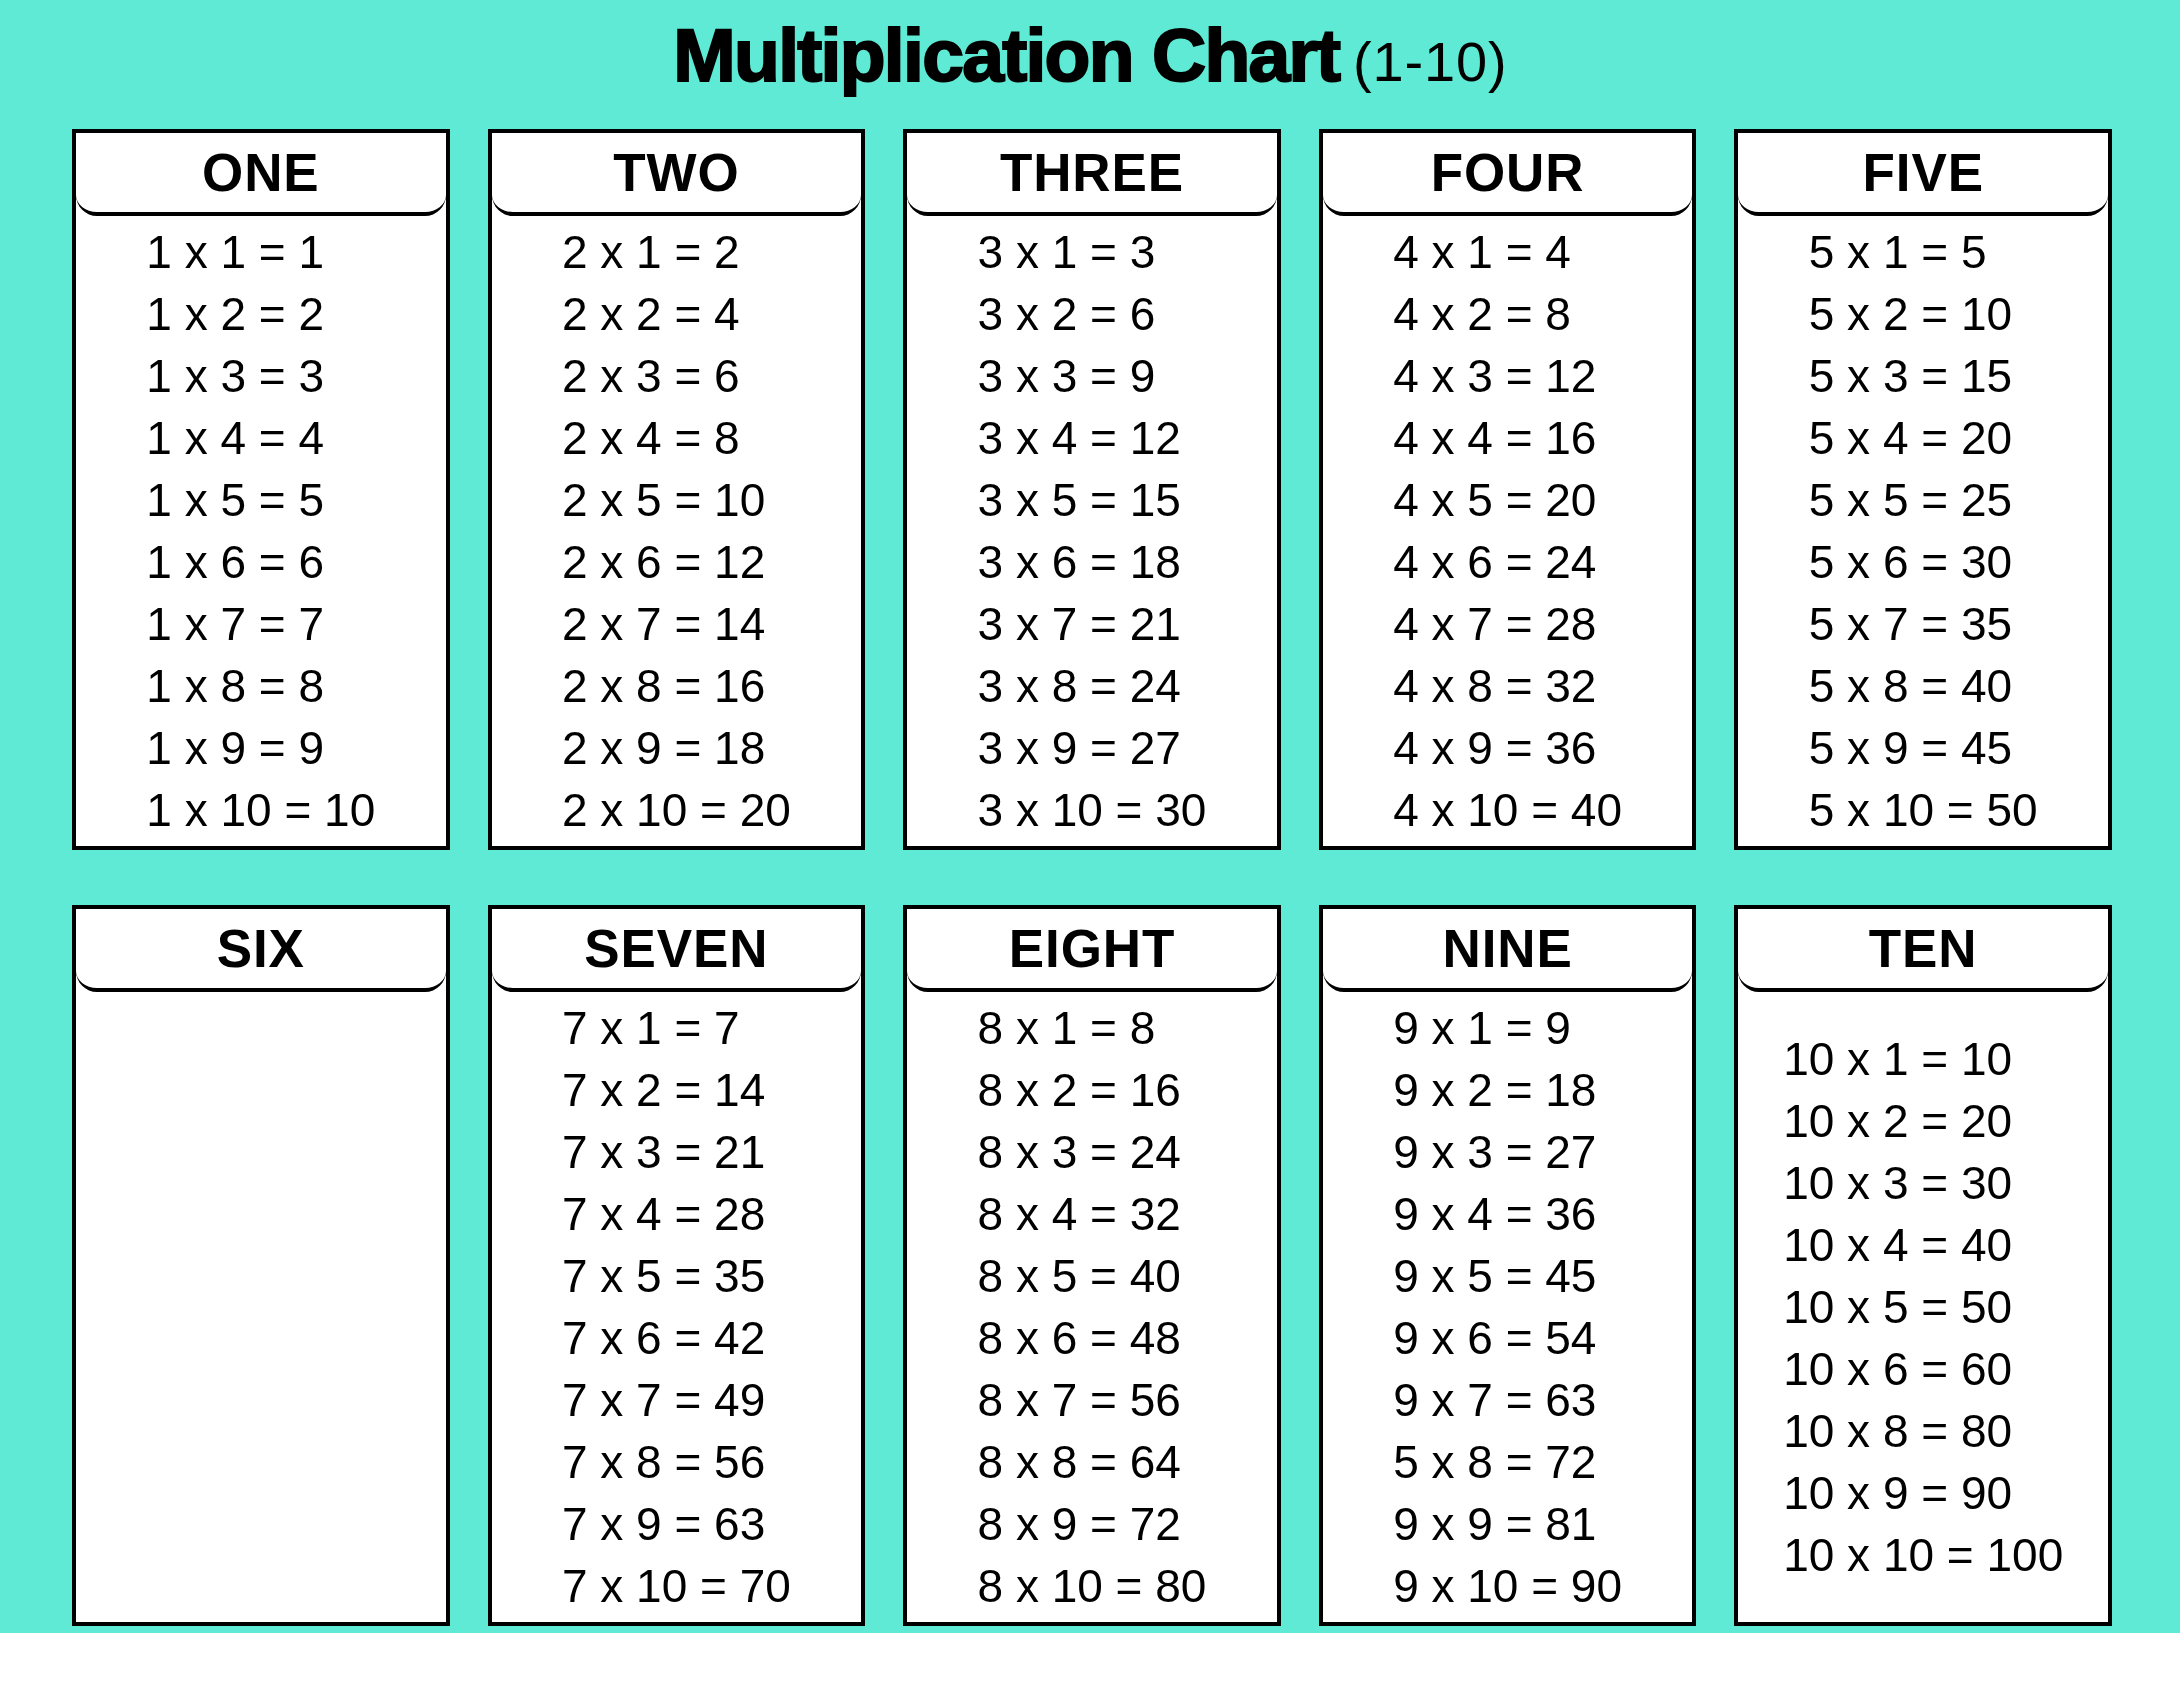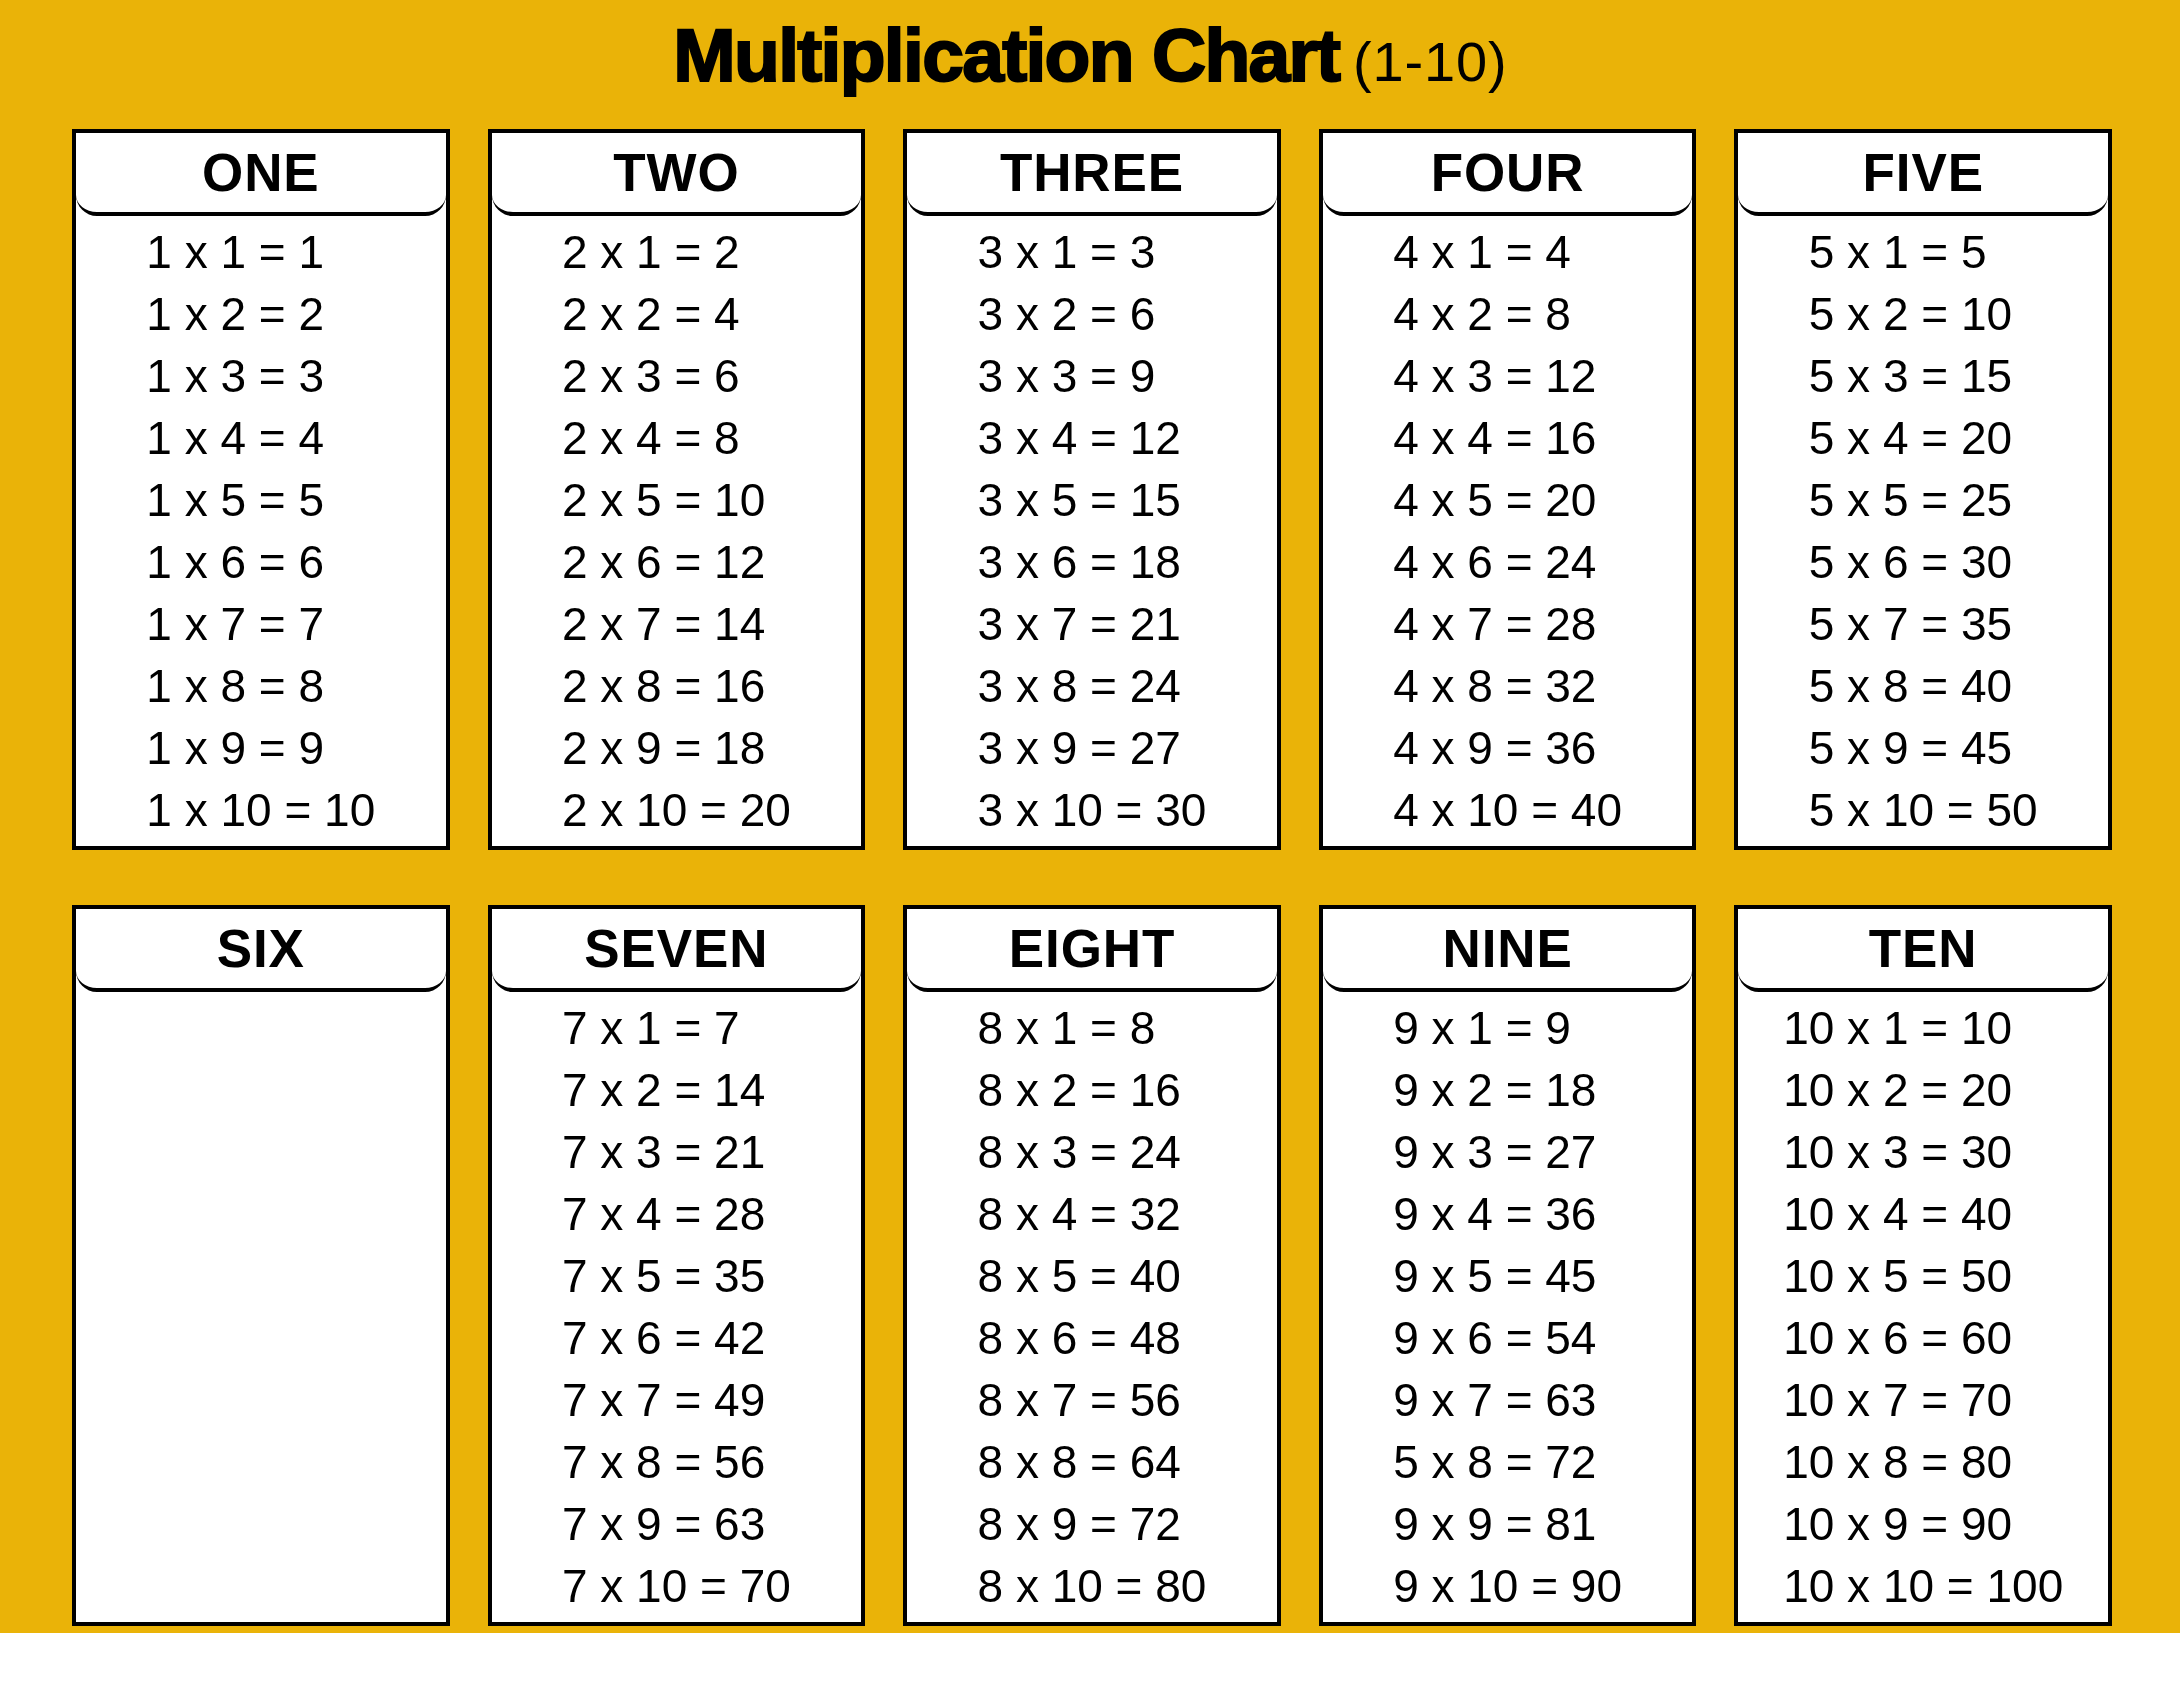--- a/index.html
+++ b/index.html
@@ -4,21 +4,21 @@
 <style>
   html, body {
     margin: 0;
     padding: 0;
     background: #ffffff;
   }
   .page {
     position: relative;
     width: 2181px;
     height: 1633px;
-    background: #eab308;
+    background: #5eead4;
     font-family: "Liberation Sans", "DejaVu Sans", sans-serif;
     color: #000000;
     overflow: hidden;
   }
   .title {
     position: absolute;
     top: 12px;
     left: 0;
     width: 100%;
     text-align: center;
@@ -274,21 +274,20 @@
       <span class="card-title">TEN</span>
     </div>
     <div class="card-body">
       <div class="eq-block">
             <div class="eq-line">10 x 1 = 10</div>
             <div class="eq-line">10 x 2 = 20</div>
             <div class="eq-line">10 x 3 = 30</div>
             <div class="eq-line">10 x 4 = 40</div>
             <div class="eq-line">10 x 5 = 50</div>
             <div class="eq-line">10 x 6 = 60</div>
-            <div class="eq-line">10 x 7 = 70</div>
             <div class="eq-line">10 x 8 = 80</div>
             <div class="eq-line">10 x 9 = 90</div>
             <div class="eq-line">10 x 10 = 100</div>
           </div>
     </div>
   </section>
 </main>
 
   <footer class="footer">
     <span>SunCatcherStudio.com</span>

